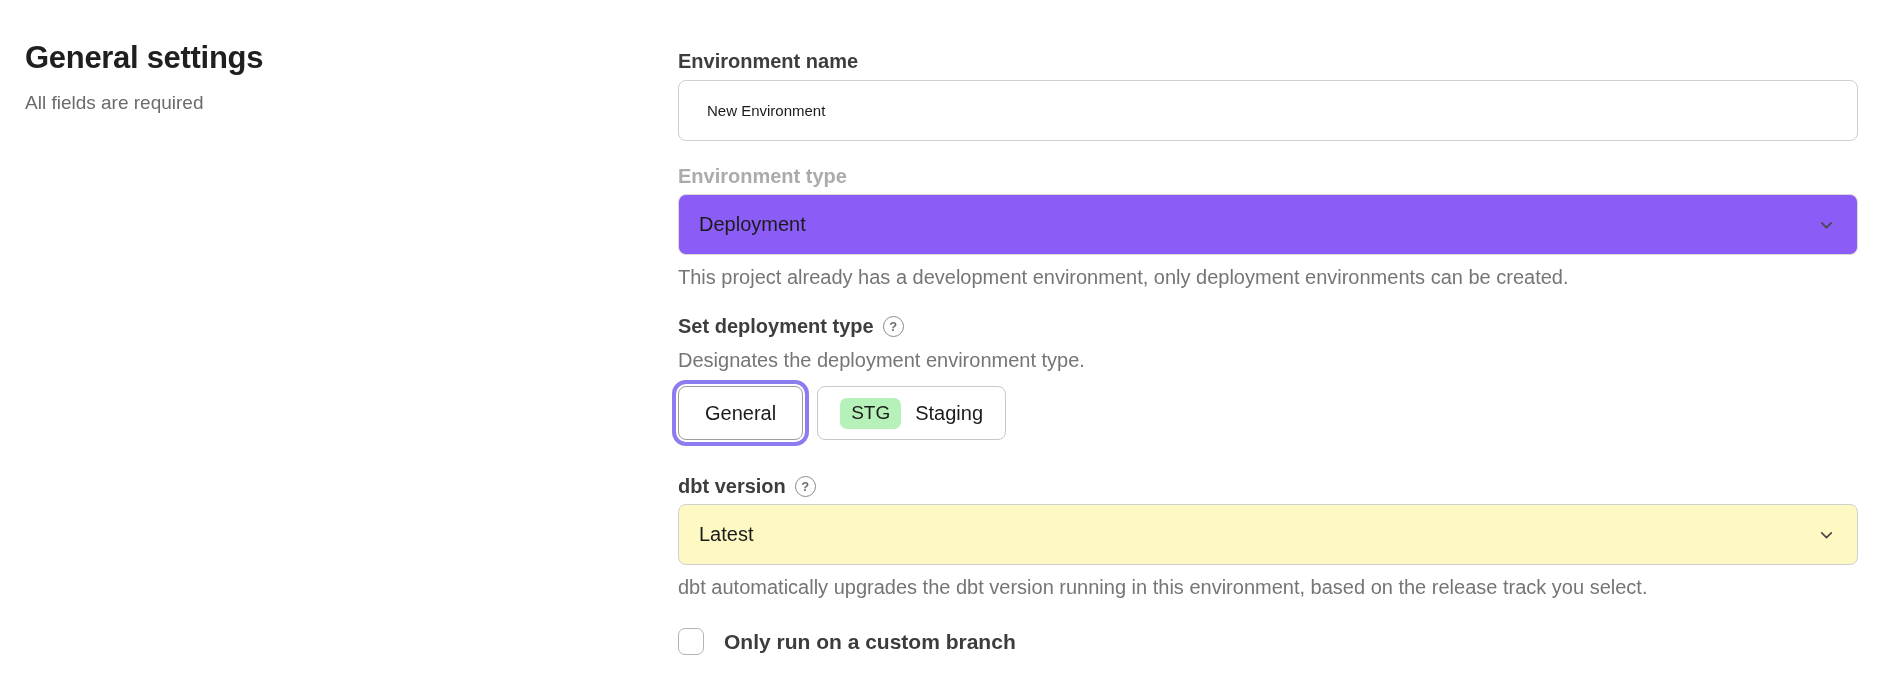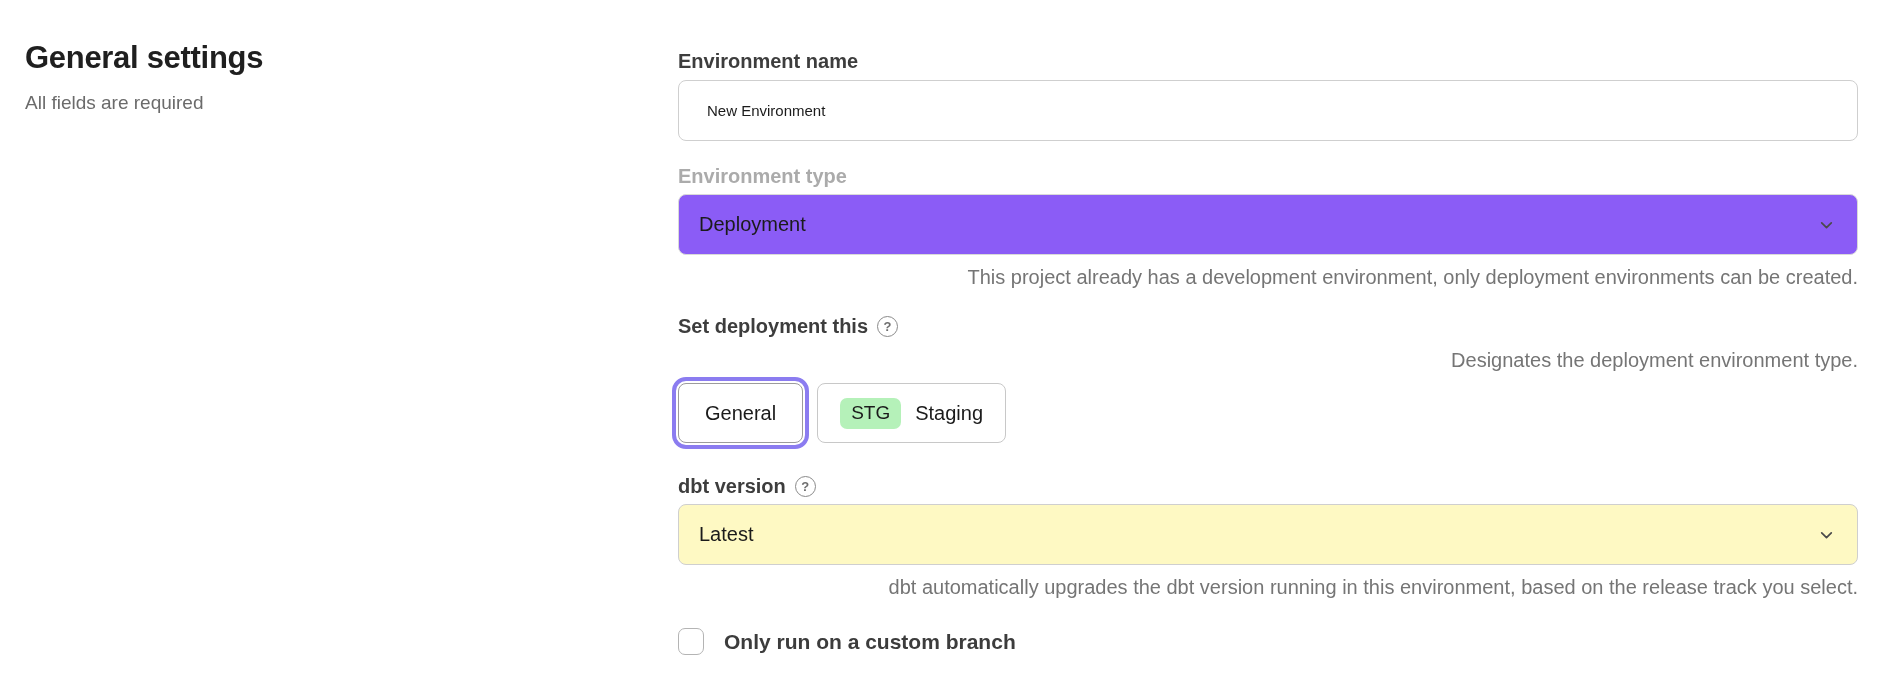--- a/index.html
+++ b/index.html
@@ -100,39 +100,38 @@
     top: 50%;
     transform: translateY(-50%);
     display: inline-flex;
   }
 
   .helper {
     margin-top: 9px;
     font-size: 20px;
     line-height: 27px;
     color: #757575;
-    text-align: right;
   }
 
   .section-gap-lg { margin-top: 22px; }
   .section-gap-xl { margin-top: 33px; }
 
   
   .btn-row {
     margin-top: 12px;
     display: flex;
     align-items: center;
     gap: 14px;
     height: 54px;
   }
   .opt {
     display: inline-flex;
     align-items: center;
     gap: 14px;
-    height: 60px;
+    height: 54px;
     padding: 0 22px;
     background: #ffffff;
     border: 1px solid #c8c8c8;
     border-radius: 8px;
     font-family: "Liberation Sans", sans-serif;
     font-size: 20px;
     color: #1b1b1b;
     cursor: pointer;
   }
   .opt.selected {
@@ -200,21 +199,21 @@
       <span>Deployment</span>
       <span class="chevron">
         <svg width="17" height="17" viewBox="0 0 16 16">
             <path d="M3.5 6l4.5 4.5L12.5 6" fill="none" stroke="#4a4a4a" stroke-width="1.6" stroke-linecap="round" stroke-linejoin="round"></path>
           </svg>
       </span>
     </div>
     <div class="helper">This project already has a development environment, only deployment environments can be created.</div>
 
     <div class="field-label section-gap-lg">
-      <span>Set deployment this</span>
+      <span>Set deployment type</span>
       <span class="help">?</span>
     </div>
     <div class="helper" style="margin-top:7px;">Designates the deployment environment type.</div>
 
     <div class="btn-row">
       <button class="opt selected">
         <span class="opt-label">General</span>
       </button>
       <button class="opt">
         <span class="badge badge-green">STG</span>

